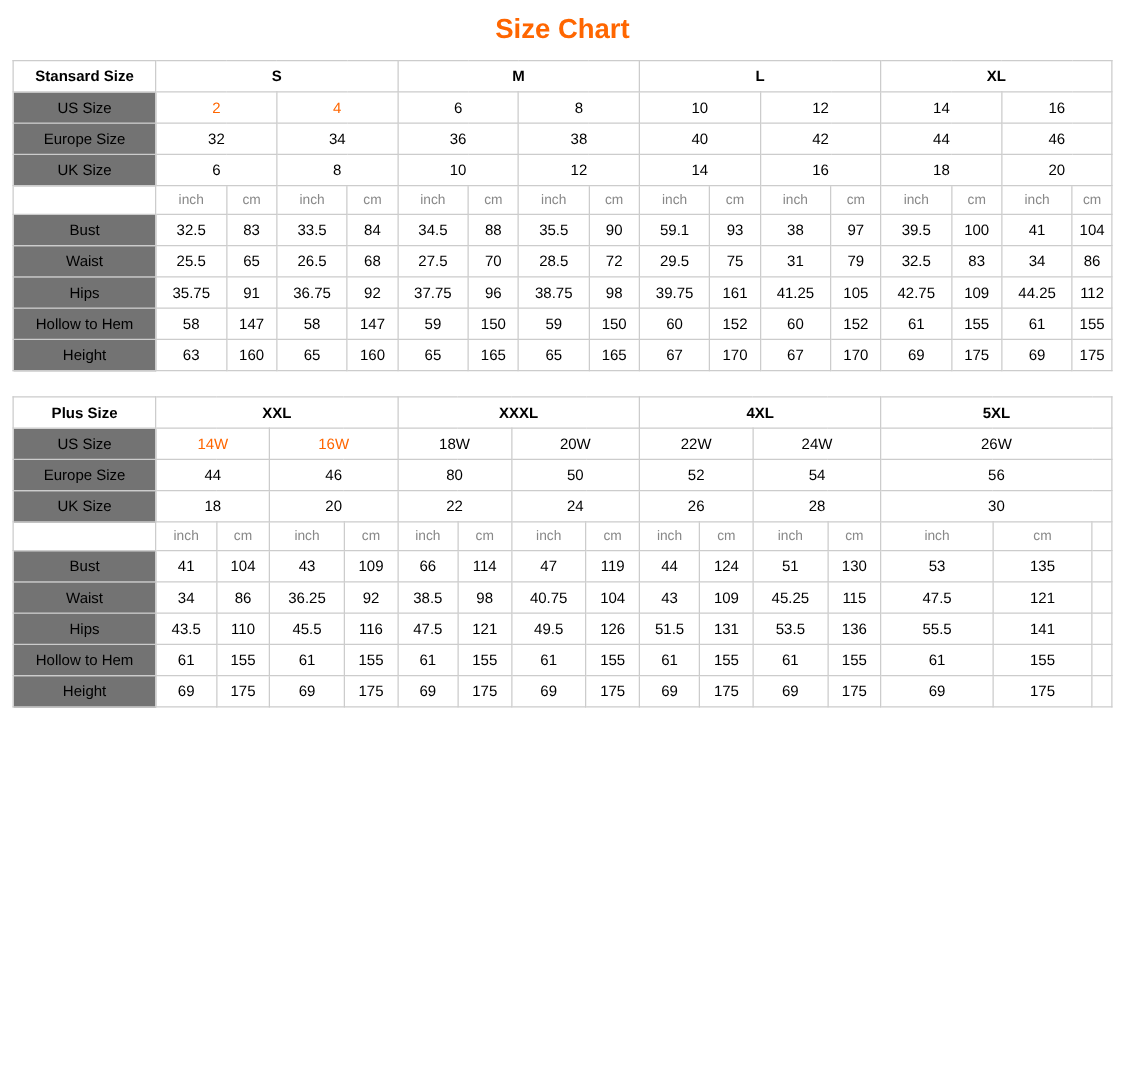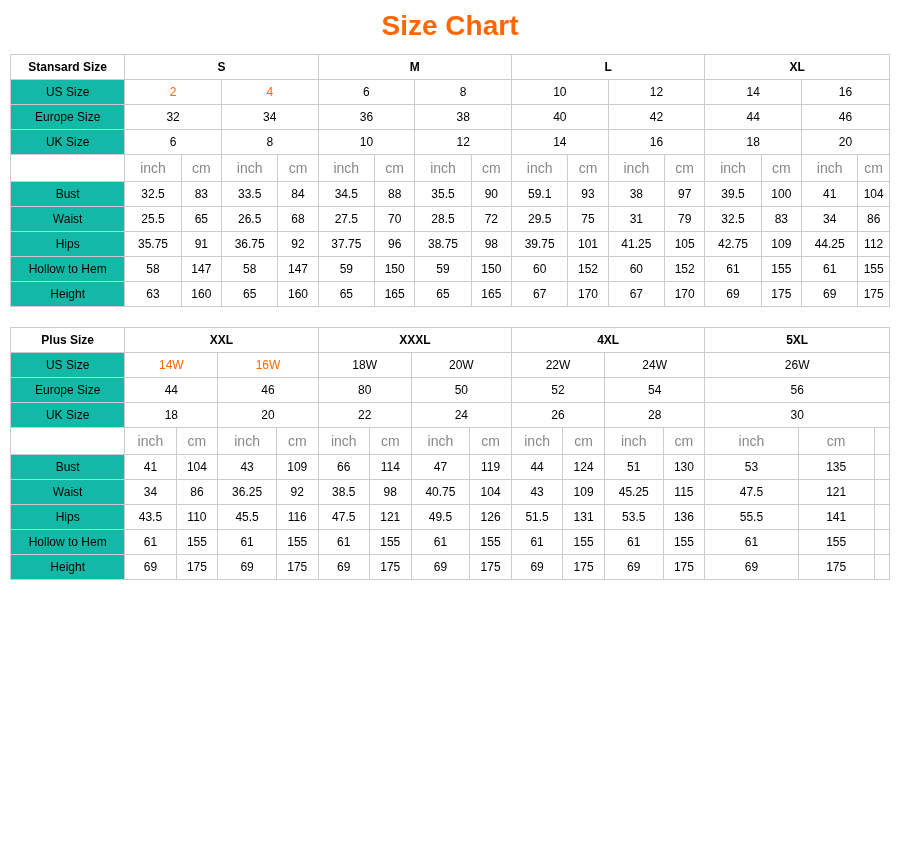--- a/index.html
+++ b/index.html
@@ -6,53 +6,53 @@
     body {
       font-family: Arial, sans-serif;
       font-size: 13px;
       background: #fff;
       padding: 10px;
       width: 900px;
     }
     h1.chart-title {
       text-align: center;
       color: #ff6600;
-      font-size: 28px;
+      font-size: 22px;
       font-weight: bold;
       margin-bottom: 12px;
     }
     .table-wrapper {
       margin-bottom: 20px;
     }
     table {
       width: 100%;
       border-collapse: collapse;
       font-size: 12px;
     }
     table td, table th {
       border: 1px solid #ccc;
       text-align: center;
       padding: 5px 2px;
       vertical-align: middle;
     }
     .row-label {
       text-align: center;
       font-weight: normal;
-      background: #14b8a6;
+      background: #737373;
     }
     .header-size {
       font-weight: bold;
       background: #fff;
       margin-top: 16px;
     }
     .orange-text {
       color: #ff6600;
     }
     .sub-header td {
-      font-size: 14px;
+      font-size: 11px;
       color: #888;
     }
     .colspan-header {
       font-weight: bold;
     }
   </style>
 </head>
 <body>
 
 <h1 class="chart-title">Size Chart</h1>
@@ -164,21 +164,21 @@
           <td class="row-label">Hips</td>
           <td>35.75</td>
           <td>91</td>
           <td>36.75</td>
           <td>92</td>
           <td>37.75</td>
           <td>96</td>
           <td>38.75</td>
           <td>98</td>
           <td>39.75</td>
-          <td>101</td>
+          <td>161</td>
           <td>41.25</td>
           <td>105</td>
           <td>42.75</td>
           <td>109</td>
           <td>44.25</td>
           <td>112</td>
         </tr>
         <tr>
           <td class="row-label">Hollow to Hem</td>
           <td>58</td>

